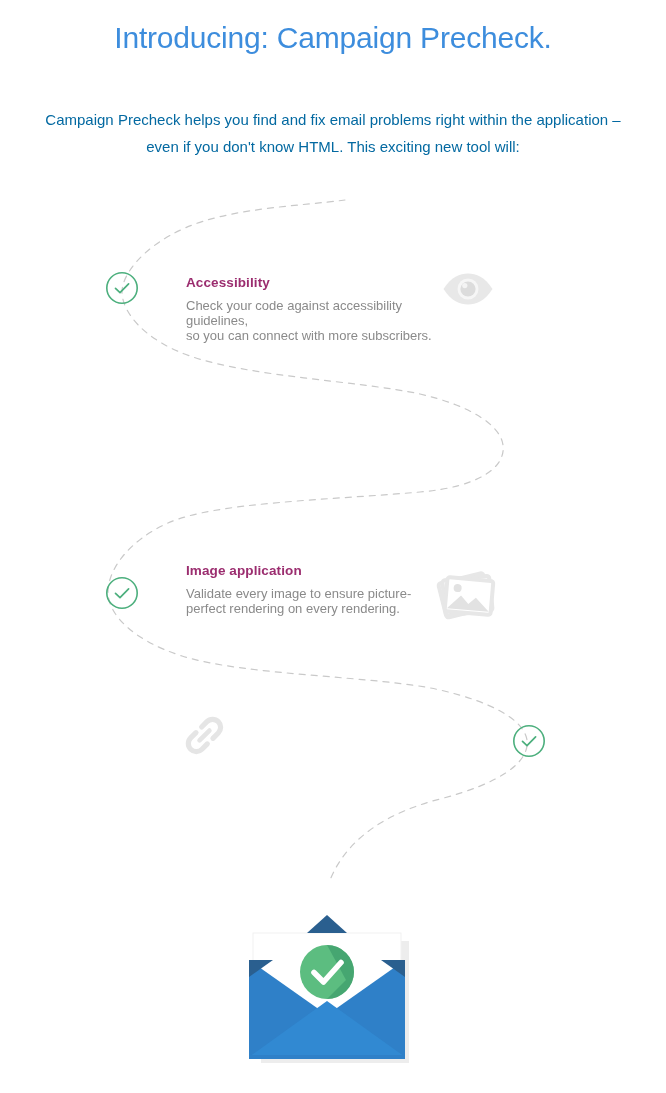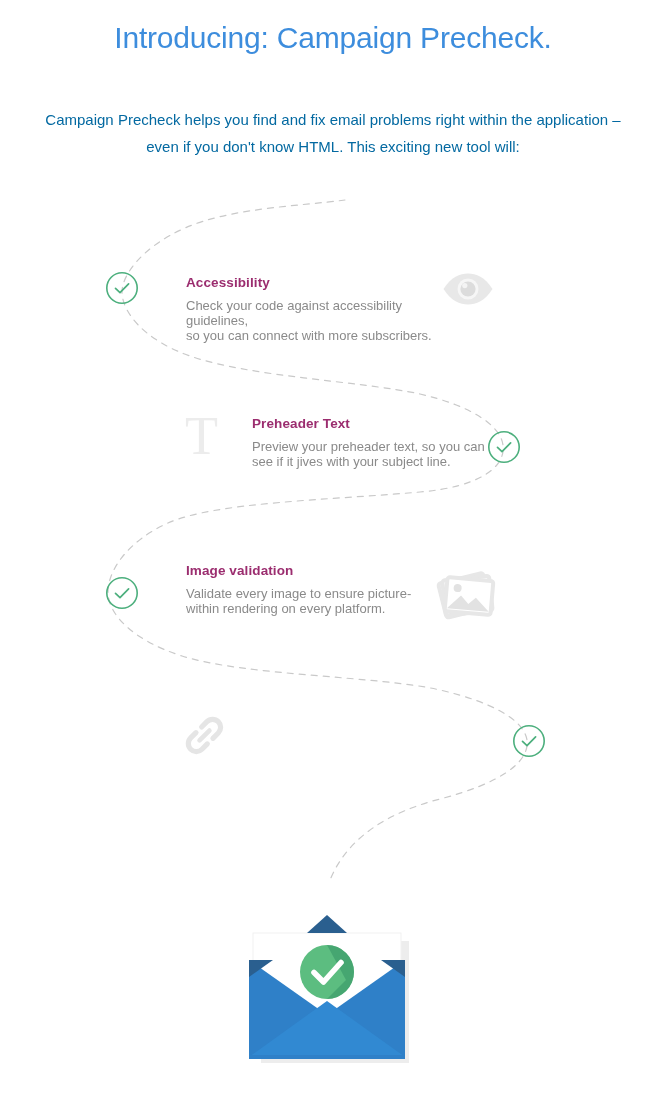--- a/index.html
+++ b/index.html
@@ -167,51 +167,34 @@
         <path d="M 1.5 17 C 9 5, 18 1.5, 26 1.5 C 34 1.5, 43 5, 50.5 17
                  C 43 29, 34 32.5, 26 32.5 C 18 32.5, 9 29, 1.5 17 Z" fill="#e8e8e8"></path>
         <circle cx="26" cy="17" r="10.5" fill="#f6f6f6"></circle>
         <path d="M 26 6.5 A 10.5 10.5 0 1 0 26 27.5 A 7.5 7.5 0 0 1 26 6.5 Z" fill="#e0e0e0" transform="rotate(35 26 17)"></path>
         <circle cx="26" cy="17" r="7.6" fill="#dcdcdc"></circle>
         <circle cx="22.8" cy="13.6" r="2.6" fill="#f4f4f4"></circle>
       </svg>
     </div>
   </div>
 
-  <div class="feature" style="left:185px; top:415px; width:420px;">
-
-    <div class="letter-t" style="left:0px; top:-6px;">T</div>
-
-    <div class="feature-text" style="left:67px; top:0px; width:260px;">
-      <div class="feature-title">Preheader Text</div>
-      <div class="feature-desc">Preview your preheader text, so you can
-see if it jives with your subject line.</div>
-    </div>
-
-    <div class="check-badge" style="left:302px; top:15px;">
-      <svg width="34" height="34" viewBox="0 0 34 34">
-        <circle cx="17" cy="17" r="15.2" fill="none" stroke="#4caf7d" stroke-width="1.6"></circle>
-        <path d="M 10.5 17.3 L 15 21.6 L 23.6 12.9" fill="none" stroke="#4caf7d" stroke-width="1.7" stroke-linecap="round" stroke-linejoin="round"></path>
-      </svg>
-    </div>
-  </div>
 
   <div class="feature" style="left:105px; top:562px; width:420px;">
 
     <div class="check-badge" style="left:0px; top:14px;">
       <svg width="34" height="34" viewBox="0 0 34 34">
         <circle cx="17" cy="17" r="15.2" fill="none" stroke="#4caf7d" stroke-width="1.6"></circle>
         <path d="M 10.5 17.3 L 15 21.6 L 23.6 12.9" fill="none" stroke="#4caf7d" stroke-width="1.7" stroke-linecap="round" stroke-linejoin="round"></path>
       </svg>
     </div>
 
     <div class="feature-text" style="left:81px; top:0px; width:260px;">
-      <div class="feature-title">Image validation</div>
+      <div class="feature-title">Image application</div>
       <div class="feature-desc">Validate every image to ensure picture-
-within rendering on every platform.</div>
+perfect rendering on every rendering.</div>
     </div>
 
     <div class="grey-icon" style="left:330px; top:3px;">
       <svg width="66" height="62" viewBox="0 0 66 62">
 
         <g transform="rotate(-14 33 31)">
           <rect x="7" y="12" width="46" height="35" rx="2.5" fill="none" stroke="#e7e7e7" stroke-width="4"></rect>
         </g>
 
         <g transform="rotate(-6 33 31)">

